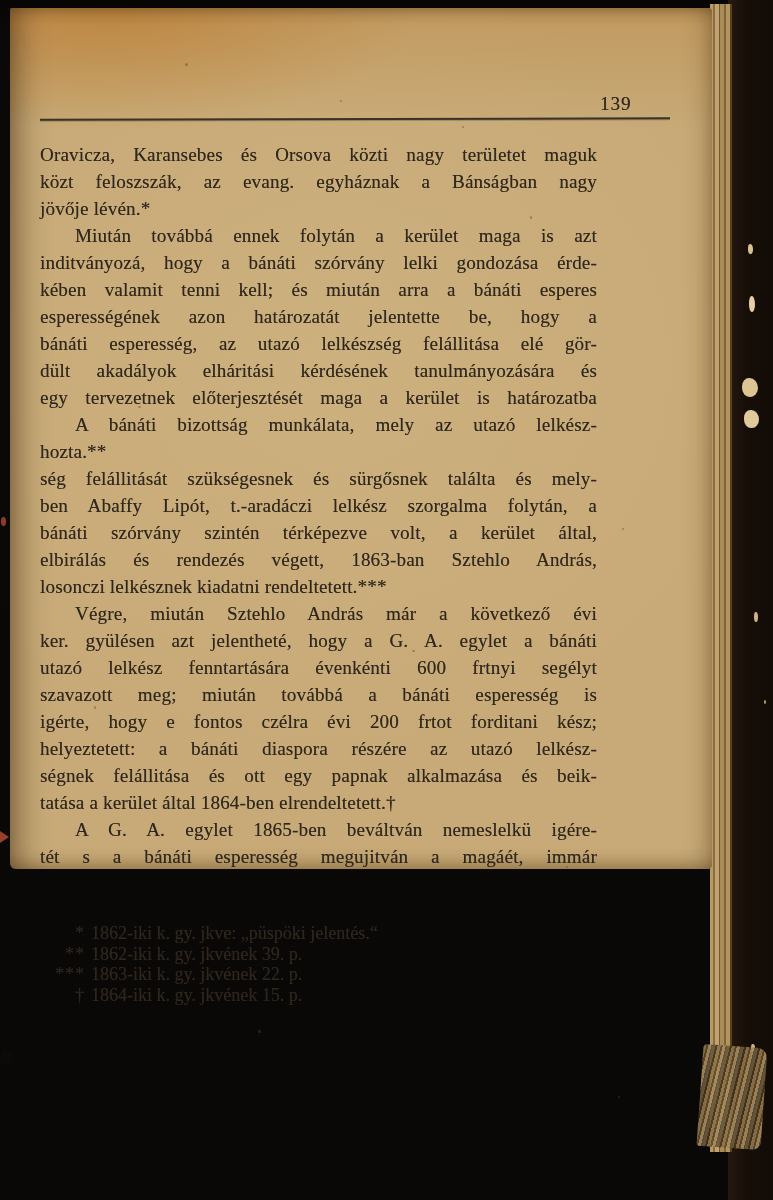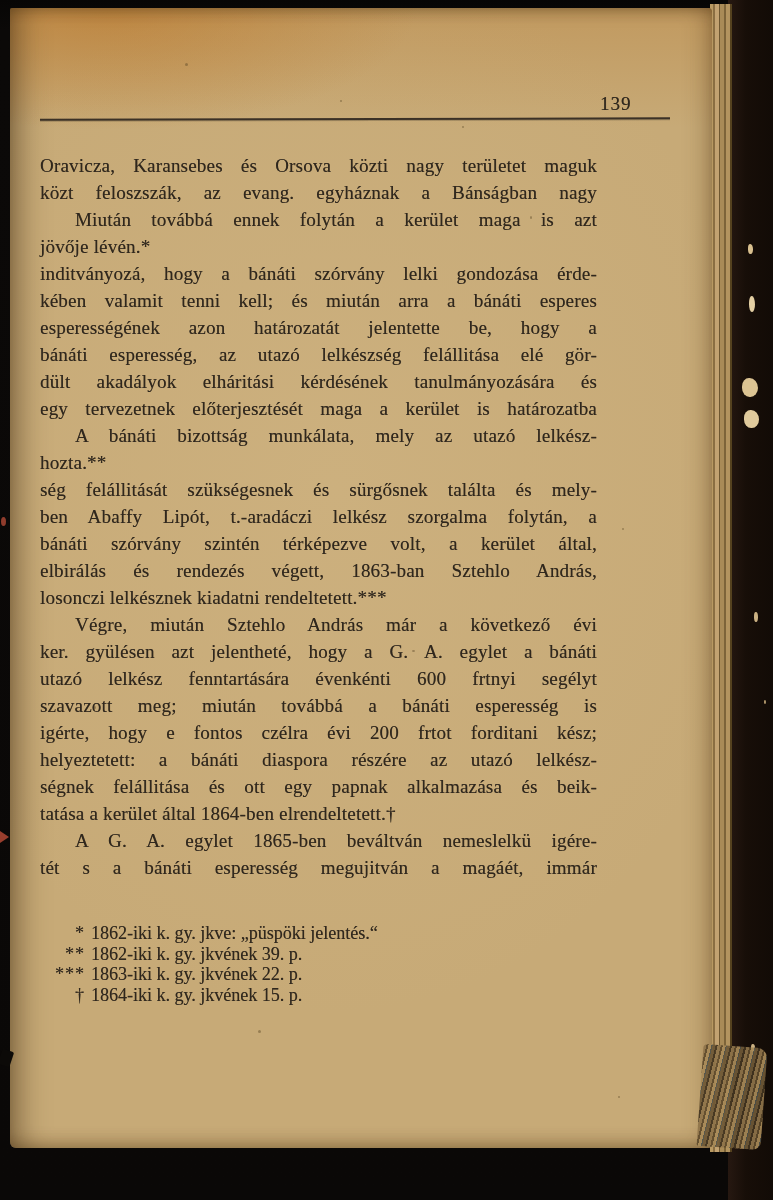--- a/index.html
+++ b/index.html
@@ -21,21 +21,21 @@
   .edge-stack{
     position:absolute;left:710px;top:4px;width:22px;height:1148px;
     background:repeating-linear-gradient(90deg,
       #b89962 0 3px,#8a6e42 3px 5px,#c2a271 5px 9px,
       #6e5731 9px 10px,#a98b57 10px 14px,#7d6439 14px 16px,
       #b3945f 16px 20px,#55421f 20px 22px);
   }
   .speck{position:absolute;border-radius:45% 55% 50% 50%;}
   
   .paper{
-    position:absolute;left:10px;top:8px;width:702px;height:1140px;
+    position:absolute;left:10px;top:8px;width:702px;height:861px;
     background:
       radial-gradient(ellipse 430px 170px at 14% 0%, rgba(186,115,35,.50), rgba(186,115,35,0) 72%),
       linear-gradient(180deg, rgba(180,115,40,.30) 0, rgba(180,115,40,0) 120px),
       radial-gradient(ellipse 75% 55% at 46% 42%, rgba(216,190,142,.30), rgba(216,190,142,0) 85%),
       var(--paper,#c7aa77);
     box-shadow:
       inset 24px 0 30px -16px rgba(62,40,14,.55),
       inset -16px 0 24px -12px rgba(88,60,24,.45),
       inset 0 -12px 18px -10px rgba(88,60,24,.42),
       inset 0 10px 14px -9px rgba(70,45,15,.40);
@@ -48,21 +48,21 @@
     text-shadow:.2px .2px .4px rgba(47,39,29,.6);
   }
   .header-rule{
     position:absolute;left:30px;top:110px;width:630px;height:2px;
     background:var(--rule,#3b3126);
     box-shadow:0 1px 0 rgba(59,49,38,.28);
     transform:rotate(-.12deg);
   }
   
   .body-text{
-    position:absolute;left:30px;top:144px;width:557px;
+    position:absolute;left:30px;top:133px;width:557px;
     font-size:19px;line-height:27px;color:var(--ink,#2f271d);
     letter-spacing:.2px;
     text-shadow:.2px .2px .4px rgba(47,39,29,.55);
   }
   .line{text-align:justify;text-align-last:justify;white-space:normal;}
   .line.last{text-align-last:left;}
   .line.indent{text-indent:35px;}
   
   .footnotes{
     position:absolute;left:30px;top:915px;width:560px;
@@ -112,22 +112,22 @@
 
   <div class="edge-stack"></div>
 
   <div class="paper">
     <div class="page-number">139</div>
     <div class="header-rule"></div>
 
     <div class="body-text">
         <div class="line">Oravicza, Karansebes és Orsova közti nagy területet maguk</div>
         <div class="line">közt feloszszák, az evang. egyháznak a Bánságban nagy</div>
+        <div class="line last">jövője lévén.*</div>
         <div class="line indent">Miután továbbá ennek folytán a kerület maga is azt</div>
-        <div class="line last">jövője lévén.*</div>
         <div class="line">inditványozá, hogy a bánáti szórvány lelki gondozása érde-</div>
         <div class="line">kében valamit tenni kell; és miután arra a bánáti esperes</div>
         <div class="line">esperességének azon határozatát jelentette be, hogy a</div>
         <div class="line">bánáti esperesség, az utazó lelkészség felállitása elé gör-</div>
         <div class="line">dült akadályok elháritási kérdésének tanulmányozására és</div>
         <div class="line">egy tervezetnek előterjesztését maga a kerület is határozatba</div>
         <div class="line indent">A bánáti bizottság munkálata, mely az utazó lelkész-</div>
         <div class="line last">hozta.**</div>
         <div class="line">ség felállitását szükségesnek és sürgősnek találta és mely-</div>
         <div class="line">ben Abaffy Lipót, t.-aradáczi lelkész szorgalma folytán, a</div>

